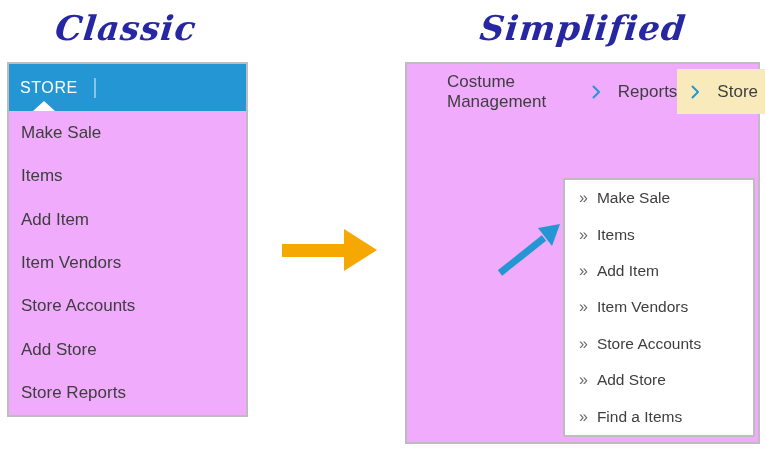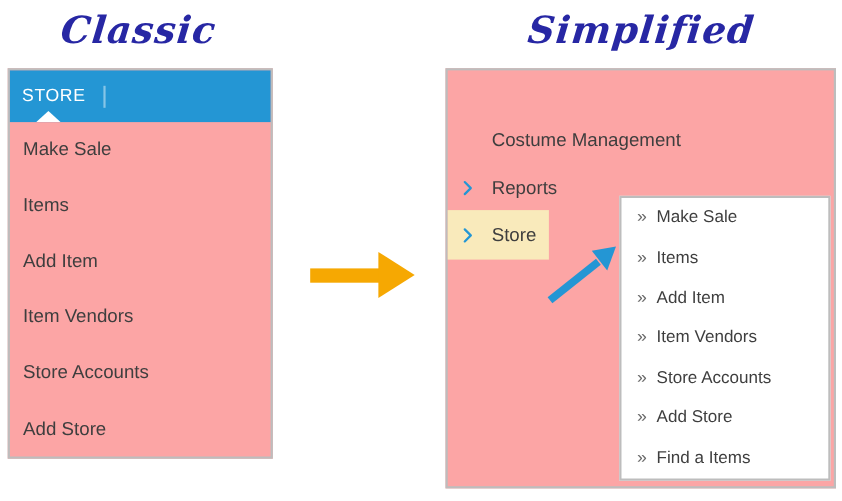--- a/index.html
+++ b/index.html
@@ -14,21 +14,21 @@
     font-family:"DejaVu Serif", serif;
     font-style:italic;font-weight:bold;
     font-size:34px;color:var(--title-ink,#2727a4);
     letter-spacing:1px;
     transform:skewX(-6deg);
   }
   .title-classic{left:0;width:252px;}
   .title-simplified{left:406px;width:354px;}
 
   
-  .panel{position:absolute;background:#fca5a5;border:2px solid var(--panel-border,#bdbdbd);box-sizing:border-box;}
+  .panel{position:absolute;background:#f0abfc;border:2px solid var(--panel-border,#bdbdbd);box-sizing:border-box;}
   .panel-classic{left:7px;top:62px;width:241px;height:355px;}
   .panel-simplified{left:405px;top:62px;width:355px;height:382px;}
 
   .panel-header{
     position:relative;background:var(--header-blue,#2496d4);
     color:#fff;display:flex;align-items:center;
     font-size:16px;letter-spacing:0.6px;
   }
   .panel-classic .panel-header{height:47px;padding-left:11px;}
   .panel-simplified .panel-header{height:45px;padding-left:24px;}
@@ -45,21 +45,21 @@
   .caret-simplified{left:32px;}
 
   
   .classic-menu{display:flex;flex-direction:column;height:304px;}
   .classic-menu .menu-item{
     flex:1;display:flex;align-items:center;padding-left:12px;
     font-size:17px;color:var(--item-text,#3e3e3e);cursor:pointer;
   }
 
   
-  .module-list{display:flex;flex-direction:column;padding-top:6px;margin-top:36px;}
+  .module-list{display:flex;flex-direction:row;padding-top:6px;}
   .module-item{
     position:relative;height:43px;display:flex;align-items:center;
     font-size:17px;color:var(--item-text,#3e3e3e);cursor:pointer;
   }
   .module-item .module-label{position:relative;z-index:2;margin-left:40px;}
   .module-item .chevron{
     position:absolute;left:14px;z-index:2;width:9px;height:14px;display:block;
   }
   .module-item .chevron svg{display:block;}
   .row-highlight{
@@ -113,20 +113,23 @@
           <span>Add Item</span>
         </div>
       <div class="menu-item">
           <span>Item Vendors</span>
         </div>
       <div class="menu-item">
           <span>Store Accounts</span>
         </div>
       <div class="menu-item">
           <span>Add Store</span>
+        </div>
+      <div class="menu-item">
+          <span>Store Reports</span>
         </div>
     </div>
   </div>
 
   <svg class="arrow-orange" viewBox="0 0 100 46">
     <rect x="2" y="17" width="64" height="13"></rect>
     <polygon points="64,2 64,44 97,23"></polygon>
   </svg>
 
   <div class="panel panel-simplified">

